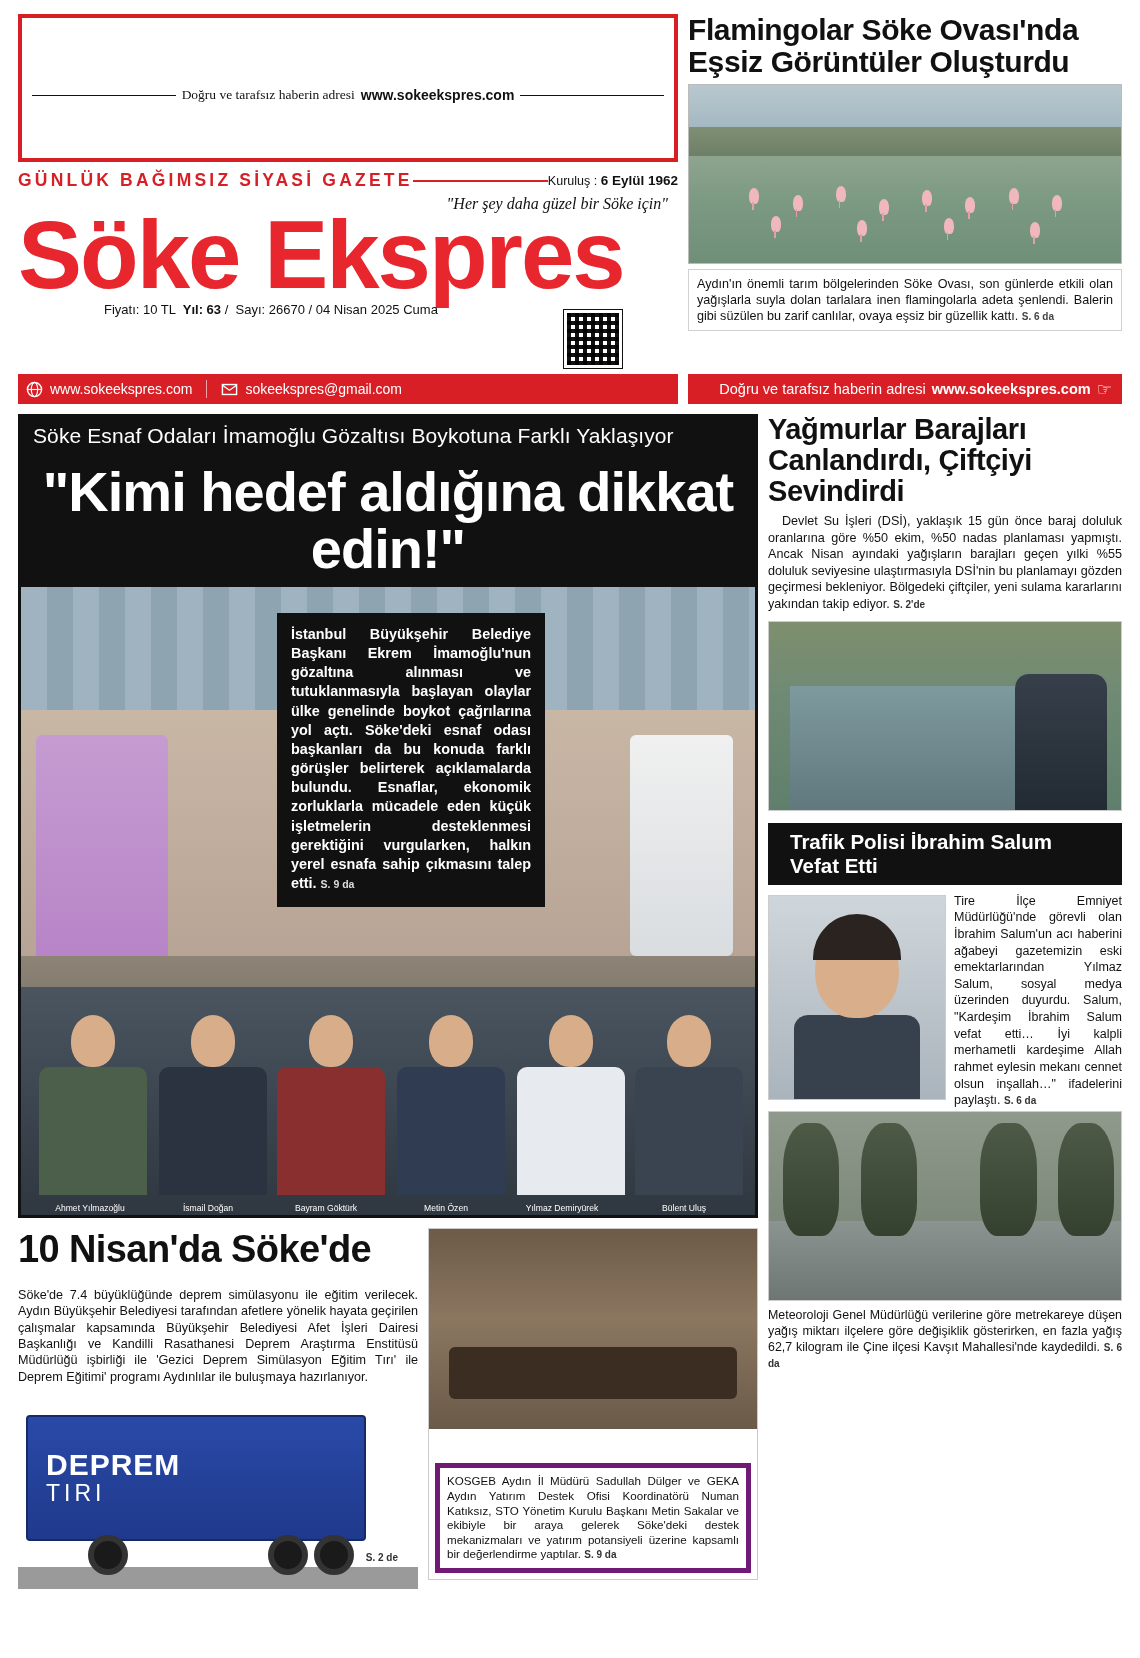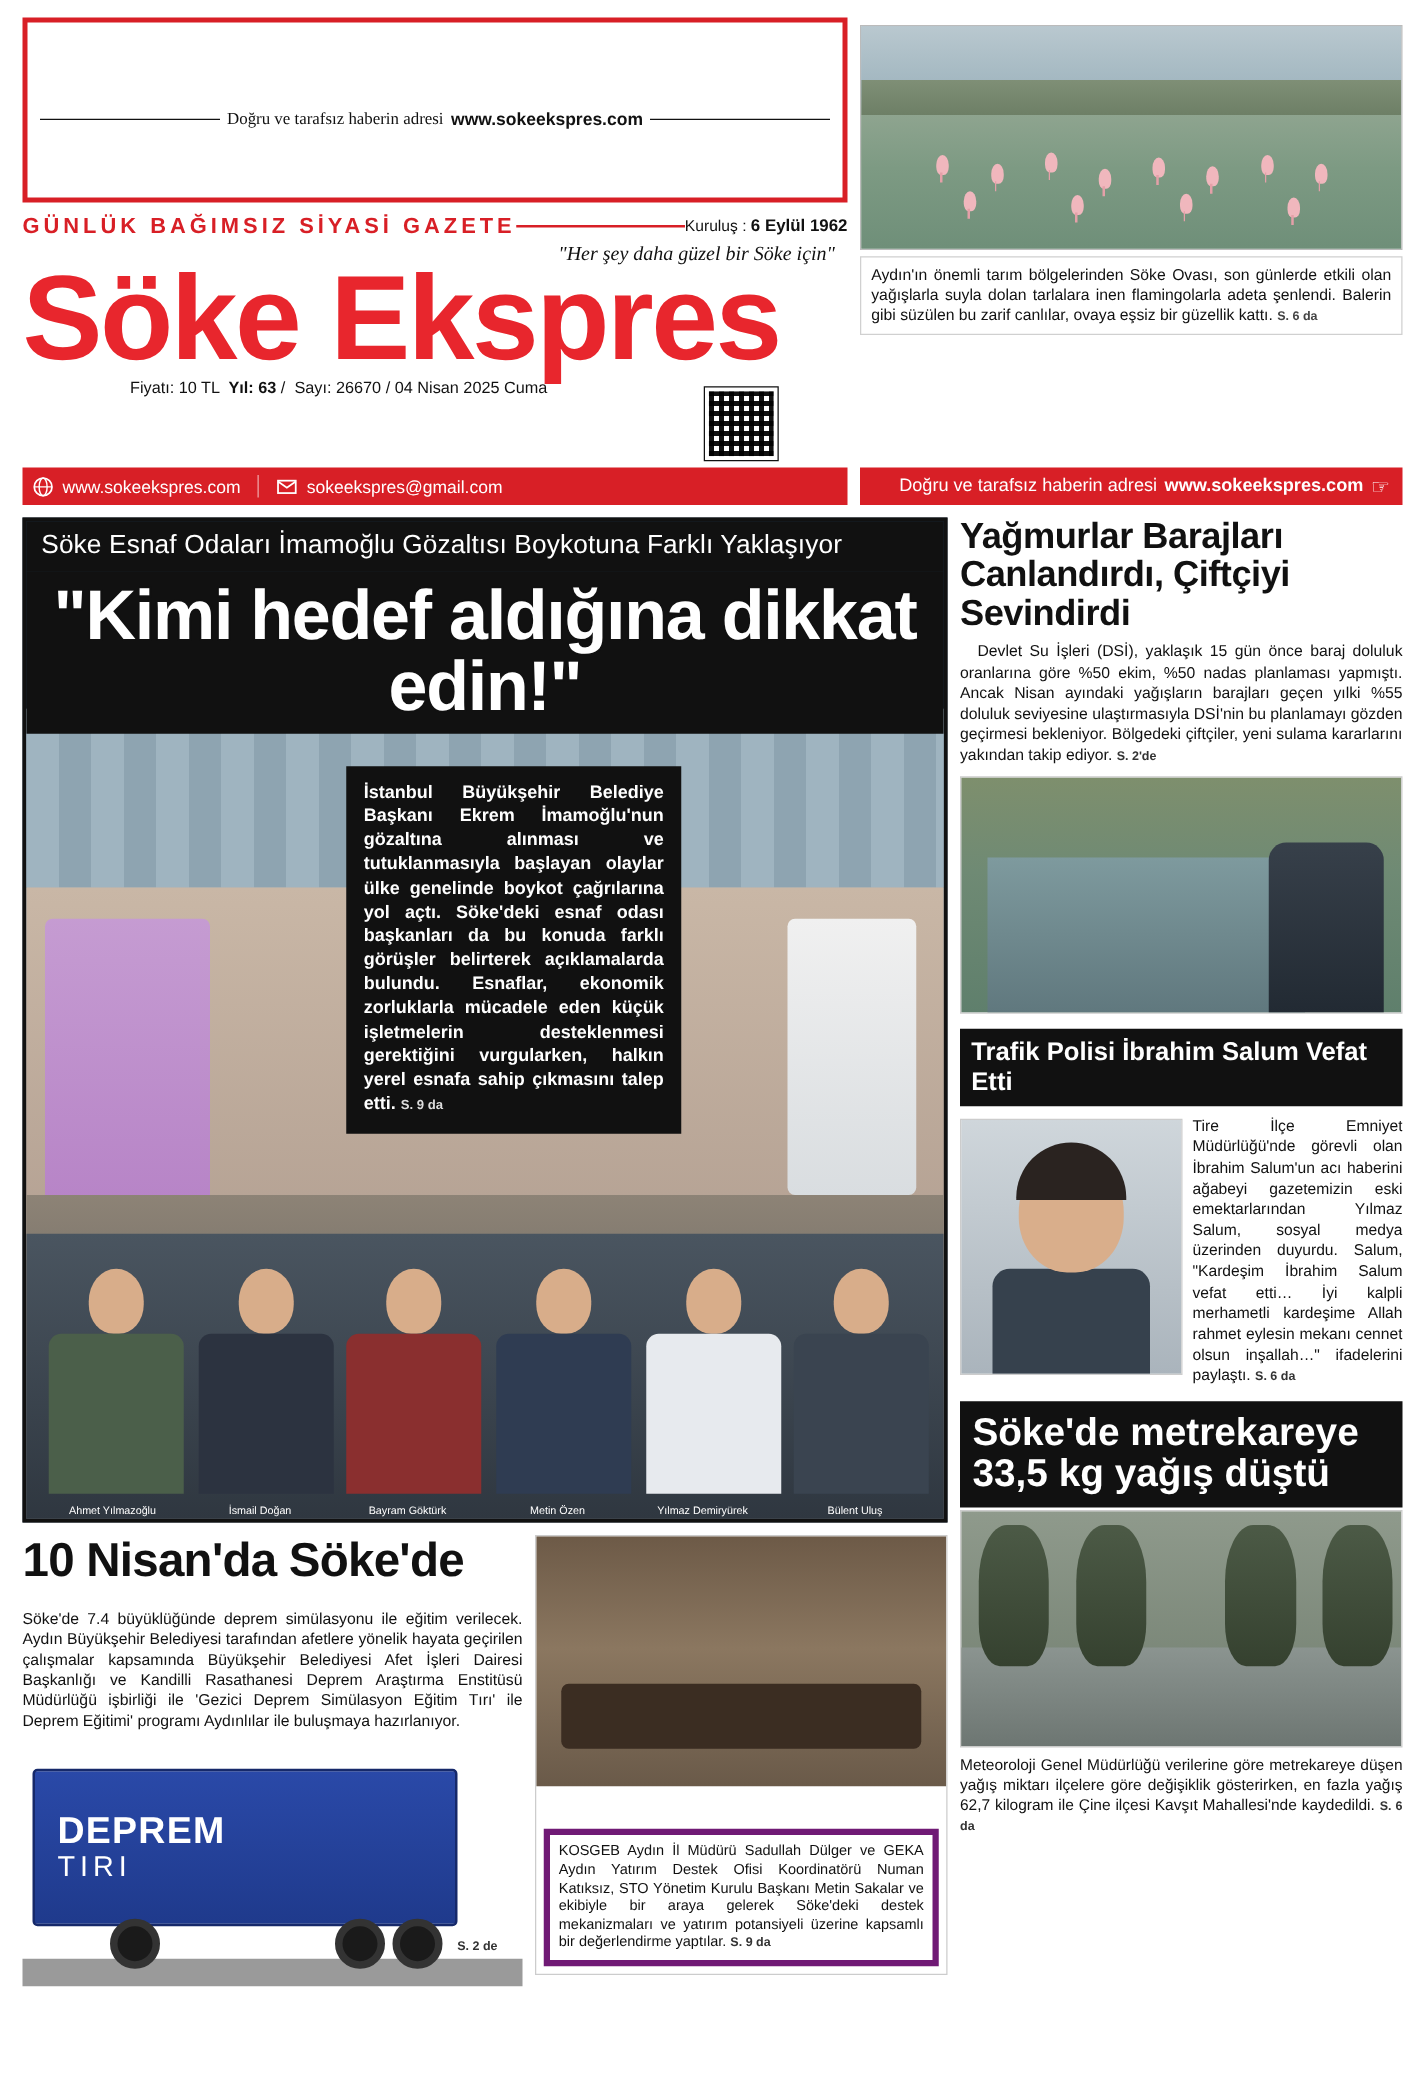--- a/index.html
+++ b/index.html
@@ -252,21 +252,21 @@
     font-weight: bold; font-size: 29px; line-height: 1.07; letter-spacing: -0.4px;
   }
   .rc-text { font-size: 12.6px; line-height: 1.32; text-align: justify; margin-top: 6px; text-indent: 14px; }
   .rc-photo { margin-top: 8px; height: 190px; border: 1px solid #ccc;
     background: linear-gradient(#7e8f6d,#6f8a74 40%,#5f7f6c); position: relative; overflow: hidden; }
   .rc-photo .canal { position:absolute; left:6%; right:22%; top:34%; bottom:0; background: linear-gradient(#7e9a9e,#60787e); }
   .rc-photo .person { position:absolute; right:4%; bottom:0; width:26%; height:72%; background: linear-gradient(#37404a,#222a33); border-radius: 14px 14px 0 0; }
 
   .rc-band {
     background: #111; color: #fff; font-weight: bold; font-size: 20.5px;
-    padding: 7px 9px; margin-top: 12px;
+    padding: 7px 22px; margin-top: 12px;
   }
   .rc-flow { margin-top: 8px; overflow: hidden; }
   .rc-portrait {
     float: left; width: 178px; height: 205px; margin: 2px 8px 4px 0;
     border: 1px solid #ccc;
     background: linear-gradient(#cfd6db,#aab4bc);
     position: relative; overflow: hidden;
   }
   .rc-portrait .head { position:absolute; left:50%; transform:translateX(-50%); top:26px; width:84px; height:96px; background:#d9ae8b; border-radius:50% 50% 46% 46%; }
   .rc-portrait .hair { position:absolute; left:50%; transform:translateX(-50%); top:18px; width:88px; height:46px; background:#2a2320; border-radius:44px 44px 0 0; }
@@ -339,20 +339,21 @@
                 <rect x="2" y="5" width="20" height="14" fill="none" stroke="#fff" stroke-width="2"></rect>
                 <path d="M2 6l10 7 10-7" fill="none" stroke="#fff" stroke-width="2"></path>
               </svg>
           </span>
           <span>sokeekspres@gmail.com</span>
         </span>
       </div>
     </div>
 
     <div class="mast-right">
+      <div class="r-headline">Flamingolar Söke Ovası'nda Eşsiz Görüntüler Oluşturdu</div>
 
       <div class="r-photo">
         <div class="sky"></div>
         <div class="hills"></div>
         <div class="water"></div>
         <div class="flam" style="left:14%;top:58%"></div>
         <div class="flam" style="left:24%;top:62%"></div>
         <div class="flam" style="left:34%;top:57%"></div>
         <div class="flam" style="left:44%;top:64%"></div>
         <div class="flam" style="left:54%;top:59%"></div>
@@ -487,21 +488,20 @@
           <div class="torso"></div>
           <div class="head"></div>
           <div class="hair"></div>
         </div>
         <p>
           <span>Tire İlçe Emniyet Müdürlüğü'nde görevli olan İbrahim Salum'un acı haberini ağabeyi gazetemizin eski emektarlarından Yılmaz Salum, sosyal medya üzerinden duyurdu. Salum, "Kardeşim İbrahim Salum vefat etti… İyi kalpli merhametli kardeşime Allah rahmet eylesin mekanı cennet olsun inşallah…" ifadelerini paylaştı.</span>
           <span class="ref-s">S. 6 da</span>
         </p>
       </div>
 
-      <div class="rc-bigtitle">Söke'de metrekareye 33,5 kg yağış düştü</div>
       <div class="rc-photo2">
         <div class="wet"></div>
         <div class="tree" style="left:4%"></div>
         <div class="tree" style="left:26%"></div>
         <div class="tree" style="left:60%"></div>
         <div class="tree" style="left:82%"></div>
       </div>
       <div class="rc-cap2">
         <span>Meteoroloji Genel Müdürlüğü verilerine göre metrekareye düşen yağış miktarı ilçelere göre değişiklik gösterirken, en fazla yağış 62,7 kilogram ile Çine ilçesi Kavşıt Mahallesi'nde kaydedildi.</span>
         <span class="ref-s">S. 6 da</span>

